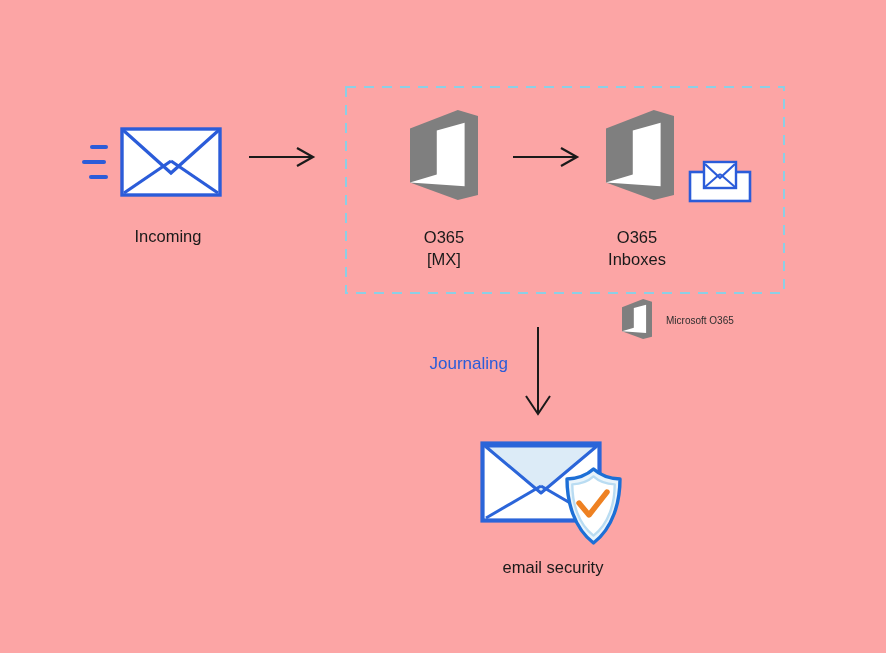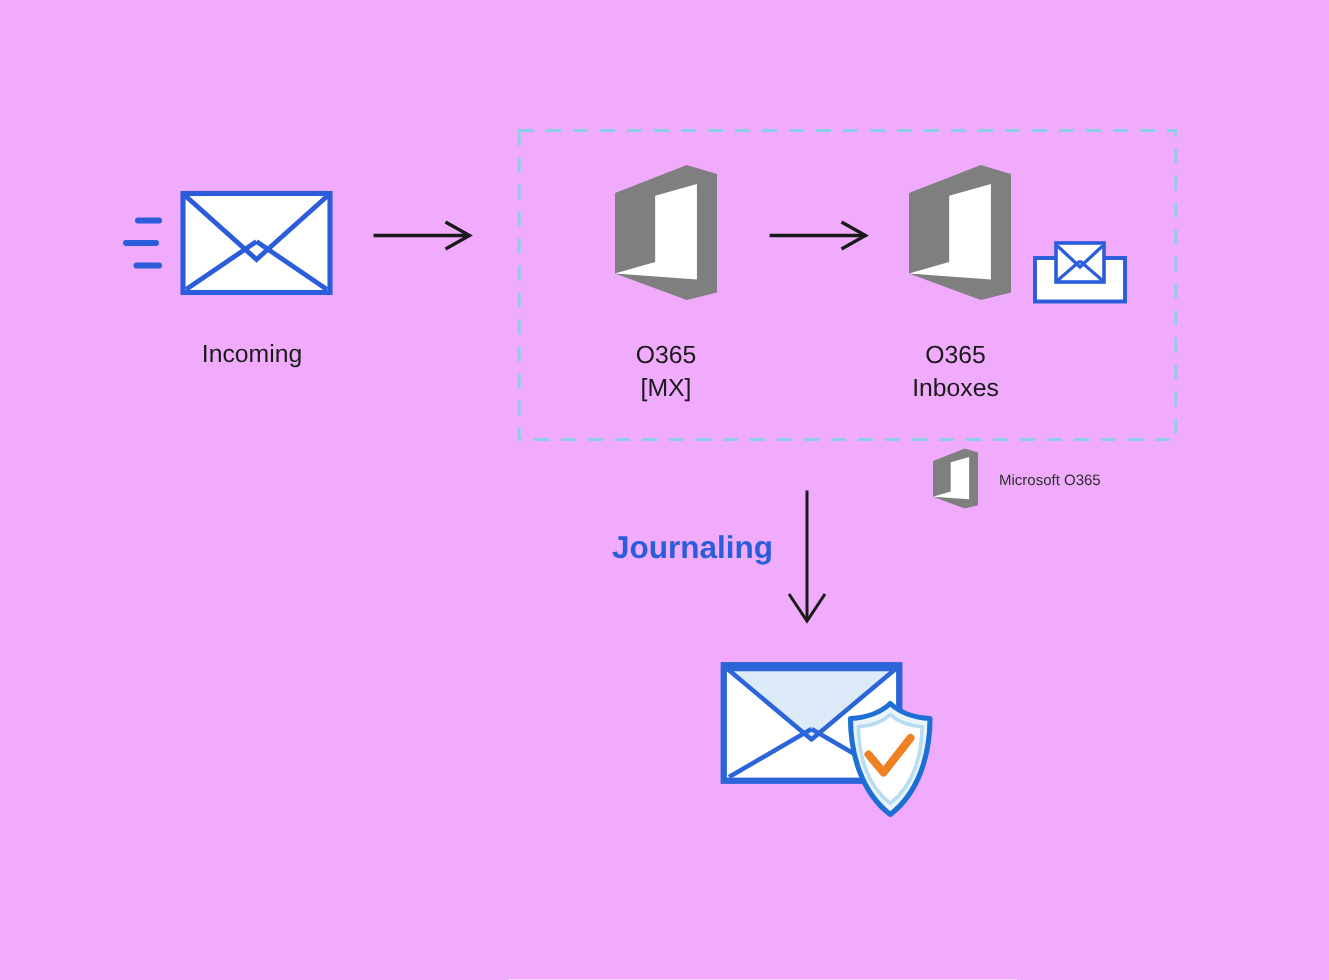--- a/index.html
+++ b/index.html
@@ -1,29 +1,29 @@
 <!DOCTYPE html>
 <html><head>
 <meta charset="utf-8">
 <style>
   html,body{margin:0;padding:0;background:#ffffff;}
   #canvas{
-    position:relative;width:886px;height:653px;background:#f0abfc;
+    position:relative;width:886px;height:653px;background:#fca5a5;
     font-family:"Liberation Sans", sans-serif;color:#1a1a1a;overflow:hidden;
   }
   .abs{position:absolute;}
   .node-label{
     position:absolute;text-align:center;font-size:16.5px;line-height:22px;color:#1a1a1a;
   }
   .speed-line{position:absolute;height:4px;background:#2b5cd9;border-radius:2px;}
   .legend-text{
     position:absolute;font-size:10px;color:#2e2e2e;white-space:nowrap;
   }
   .flow-label{
-    position:absolute;font-size:21px;font-weight:700;color:#2b5cd9;
+    position:absolute;font-size:17px;font-weight:400;color:#2b5cd9;
     width:100px;text-align:right;
   }
 </style>
 </head>
 <body>
 
 <div id="canvas">
 
   <svg width="0" height="0" style="position:absolute" aria-hidden="true">
     <defs>
@@ -107,15 +107,16 @@
     <line x1="116" y1="77" x2="61" y2="45" stroke="#2b65d9" stroke-width="3"></line>
   </svg>
 
   <svg class="abs" style="left:562px;top:466px" width="63" height="80" viewBox="0 0 63 80">
     <path d="M31.5,3 C38,9 48,12.5 58,13 C58,36 51,62 31.5,77 C12,62 5,36 5,13 C15,12.5 25,9 31.5,3 Z" fill="#e9f4fb" stroke="#1d6fd6" stroke-width="3.4" stroke-linejoin="round"></path>
     <path d="M31.5,3 C38,9 48,12.5 58,13 C58,36 51,62 31.5,77 C12,62 5,36 5,13 C15,12.5 25,9 31.5,3 Z" transform="translate(6.3,8) scale(0.8)" fill="#ffffff" stroke="#b9dcf2" stroke-width="3" stroke-linejoin="round"></path>
     <polyline points="17,37 27,49 45,26" fill="none" stroke="#ee8122" stroke-width="5.4" stroke-linecap="round" stroke-linejoin="round"></polyline>
   </svg>
 
   <div class="node-label" style="left:473px;top:556px;width:160px;">
+    <div>email security</div>
   </div>
 
 </div>
 
 </body></html>

